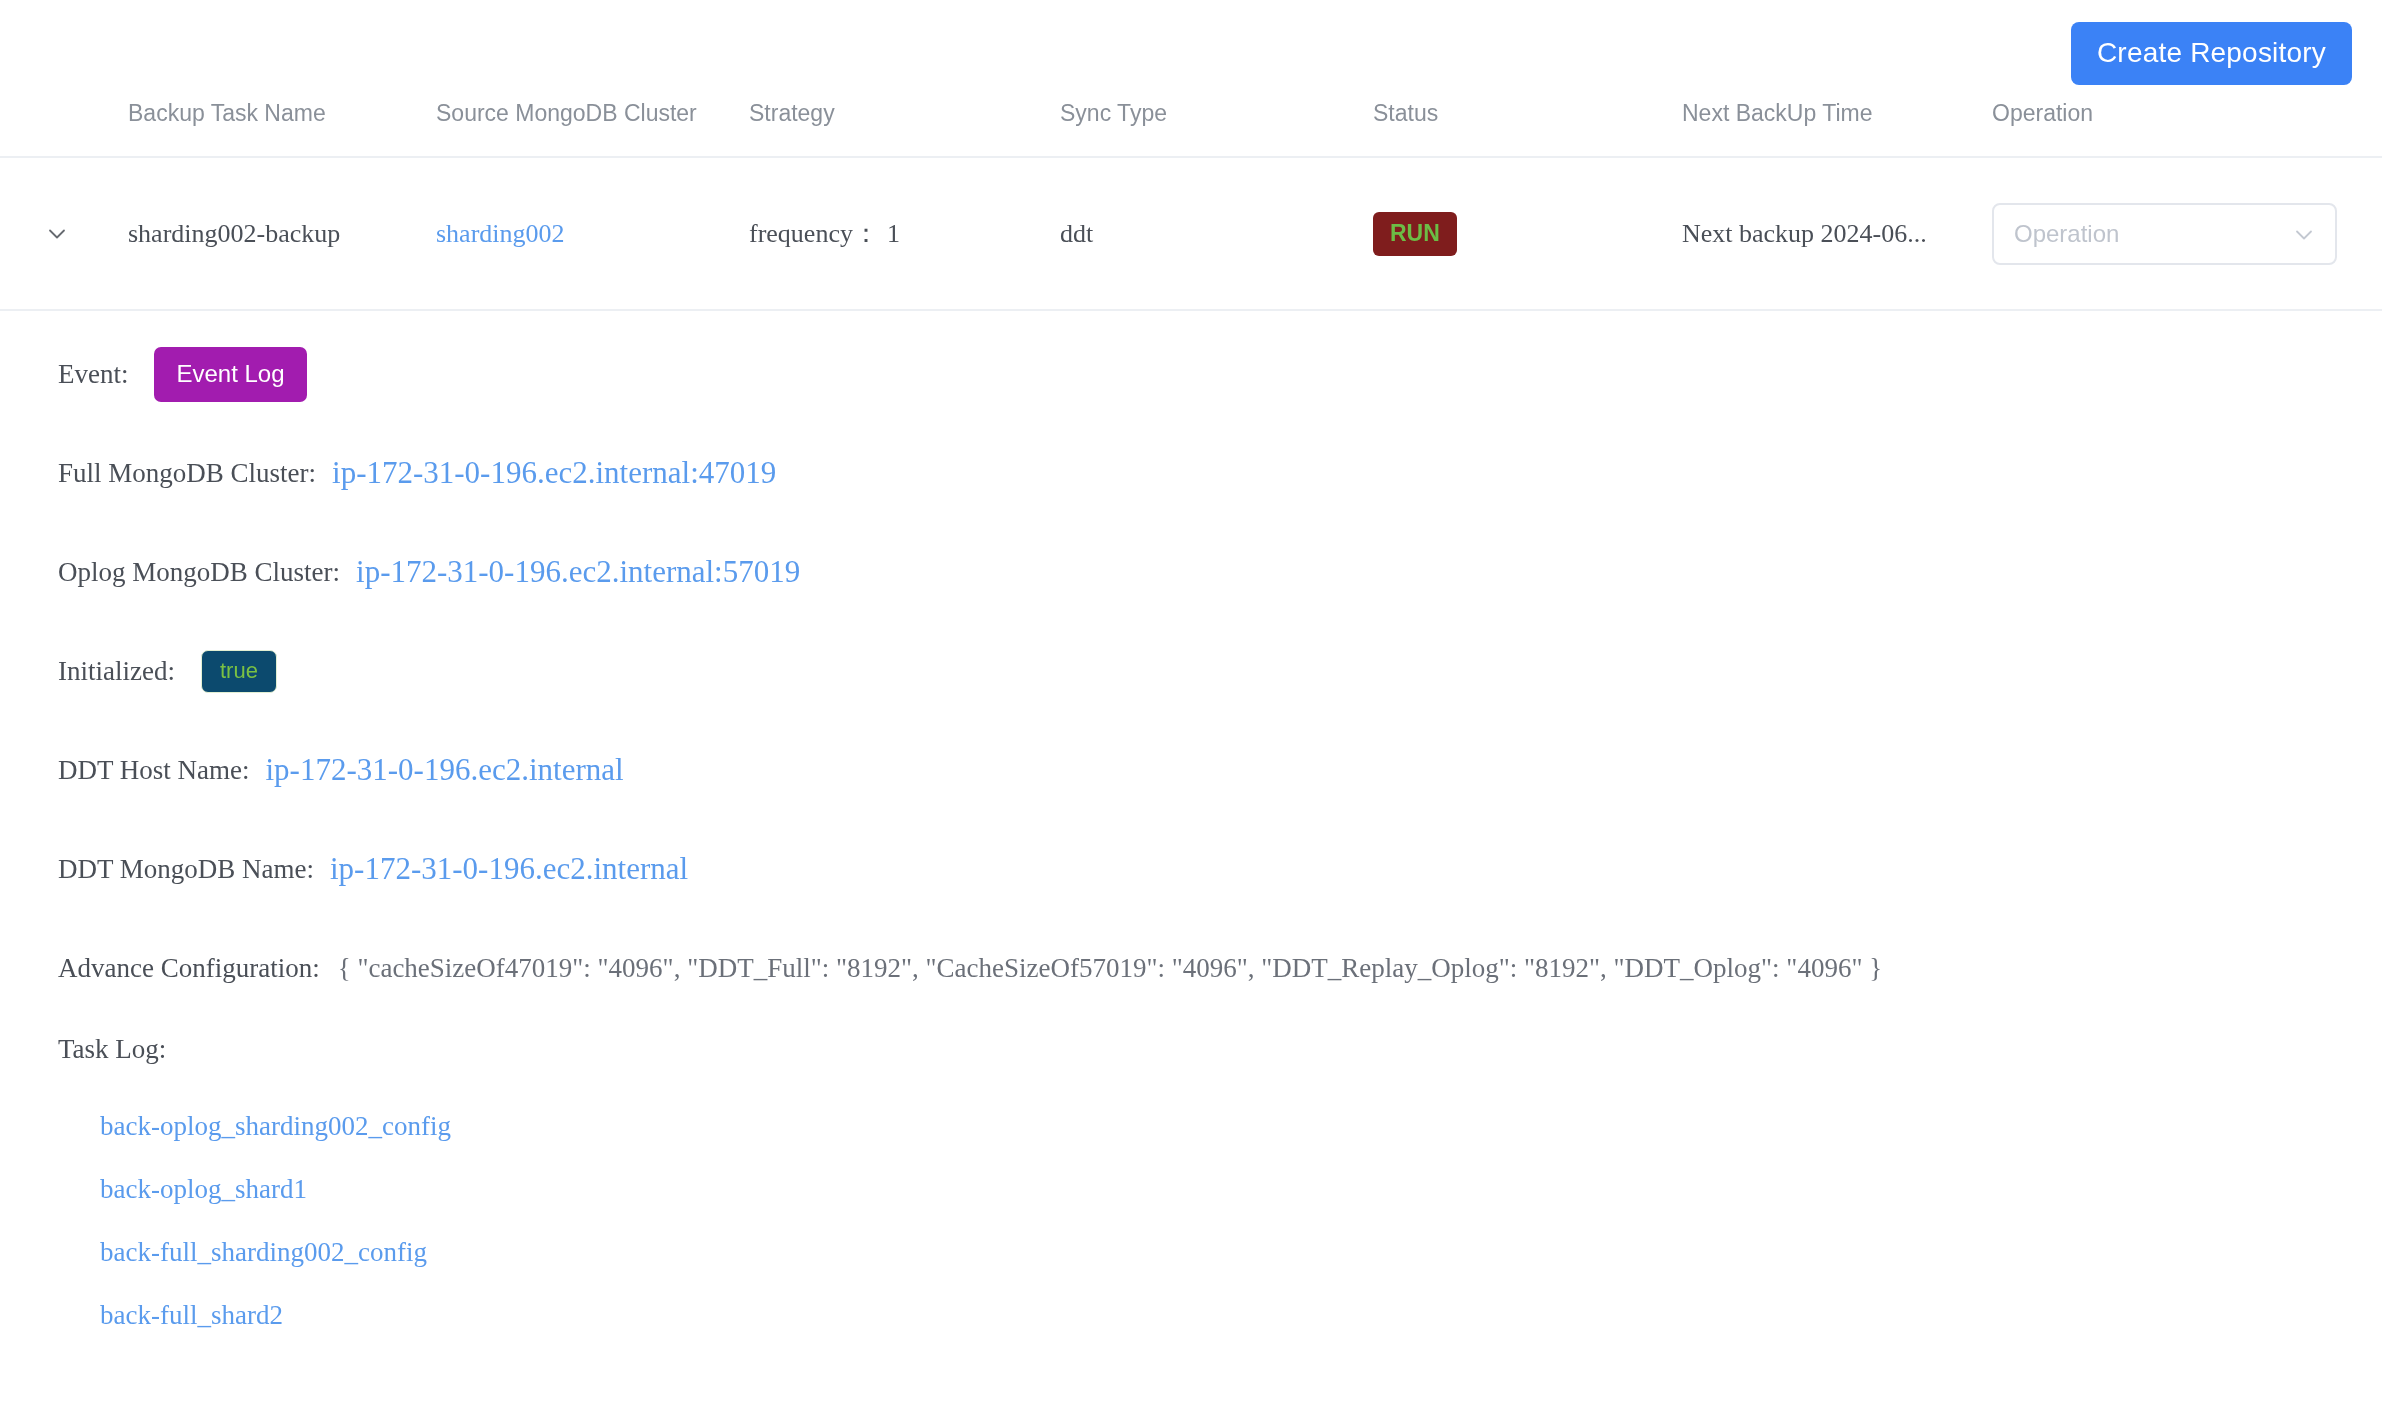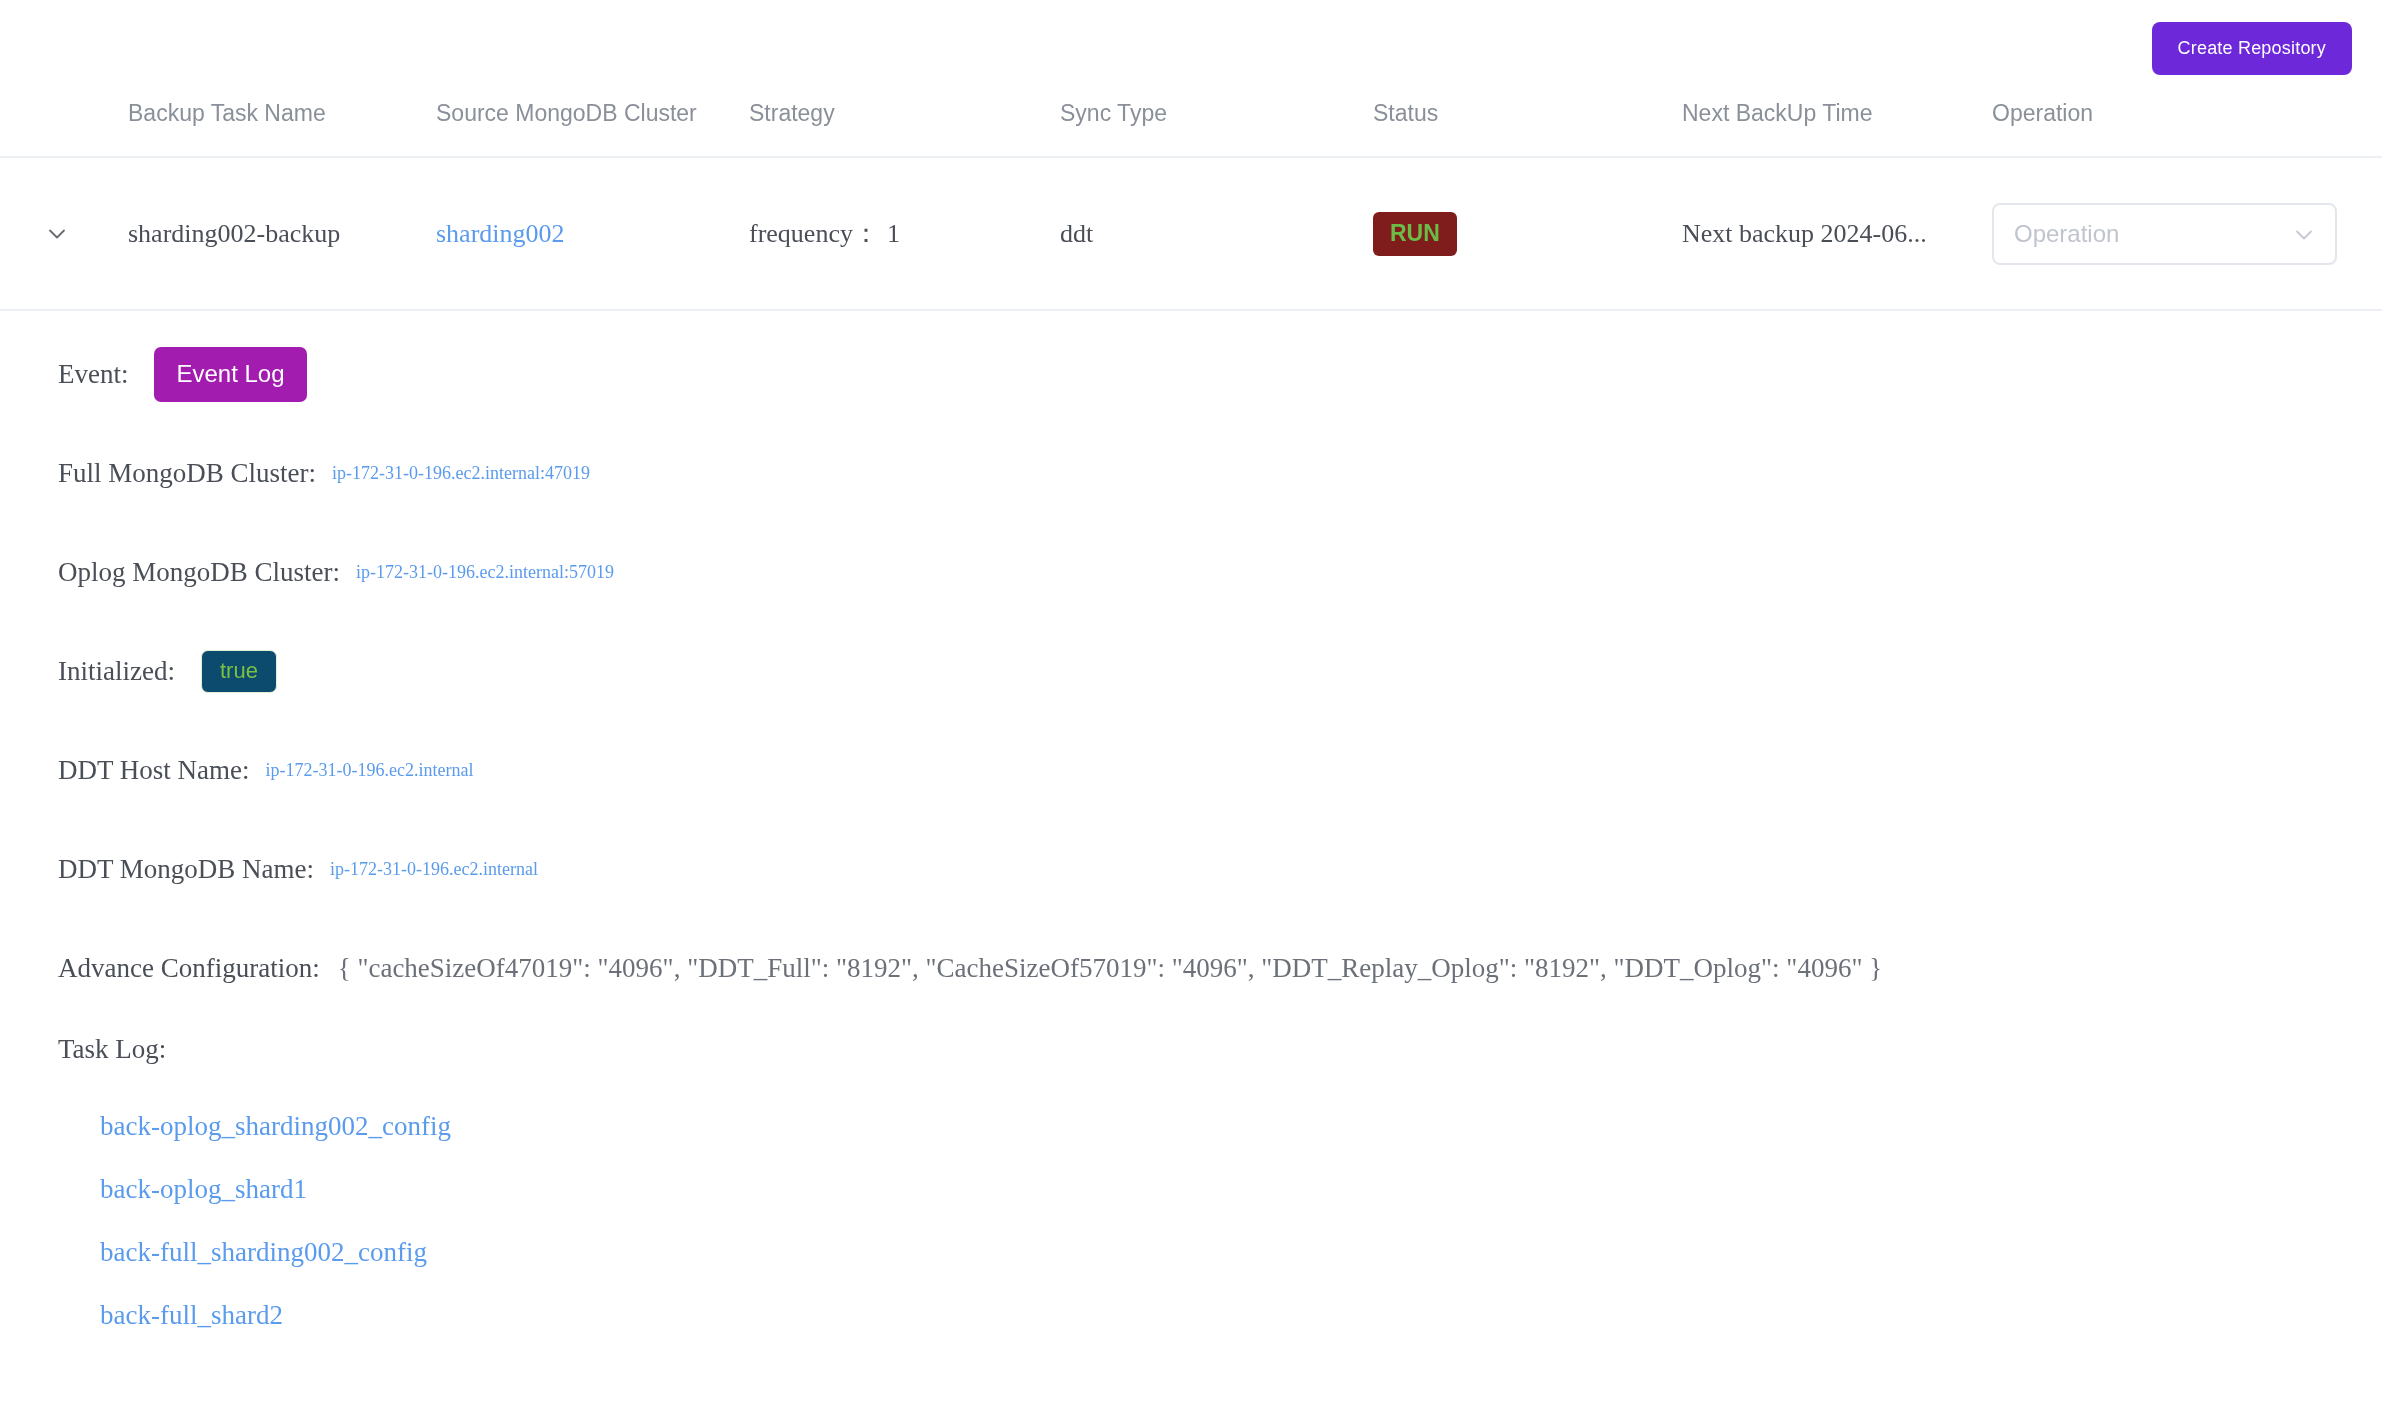--- a/index.html
+++ b/index.html
@@ -23,26 +23,26 @@
   
   .topbar {
     height: 100px;
     padding: 0 30px;
     display: flex;
     align-items: flex-start;
     justify-content: flex-end;
   }
   .btn-create {
     margin-top: 22px;
-    background: #6d28d9;
+    background: #3b82f6;
     color: #ffffff;
     border: none;
     border-radius: 8px;
     font-family: "Liberation Sans", sans-serif;
-    font-size: 18px;
+    font-size: 28px;
     line-height: 1;
     padding: 17px 26px 18px 26px;
     cursor: pointer;
     white-space: nowrap;
     letter-spacing: .2px;
   }
 
   
   .table {
     width: 100%;
@@ -148,21 +148,21 @@
     margin-bottom: 33px;
   }
   .dlabel {
     font-family: "Liberation Serif", serif;
     font-size: 27px;
     color: #4a4f57;
     white-space: nowrap;
   }
   .dvalue {
     font-family: "Liberation Serif", serif;
-    font-size: 18px;
+    font-size: 31px;
     color: #5a9bed;
     margin-left: 16px;
     white-space: nowrap;
   }
   .dvalue-plain {
     font-family: "Liberation Serif", serif;
     font-size: 27px;
     color: #6b7079;
     margin-left: 18px;
     white-space: nowrap;

